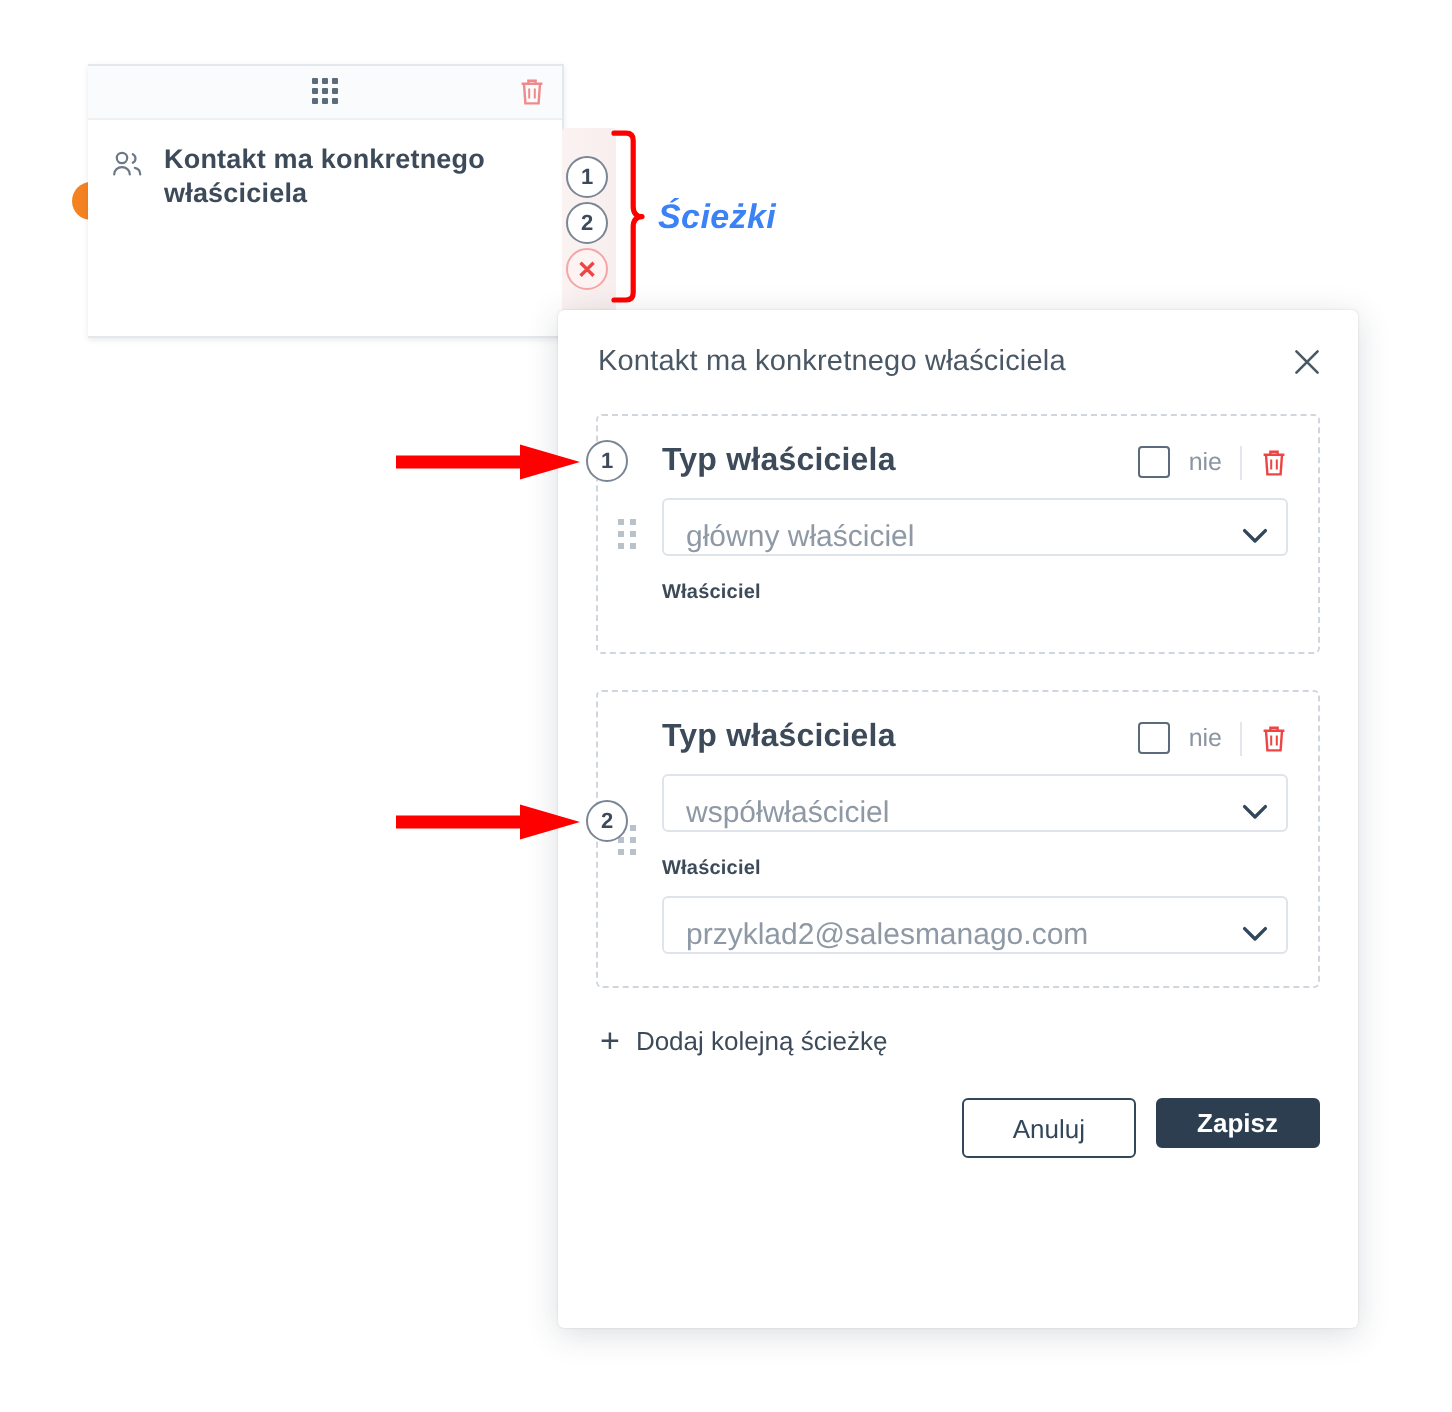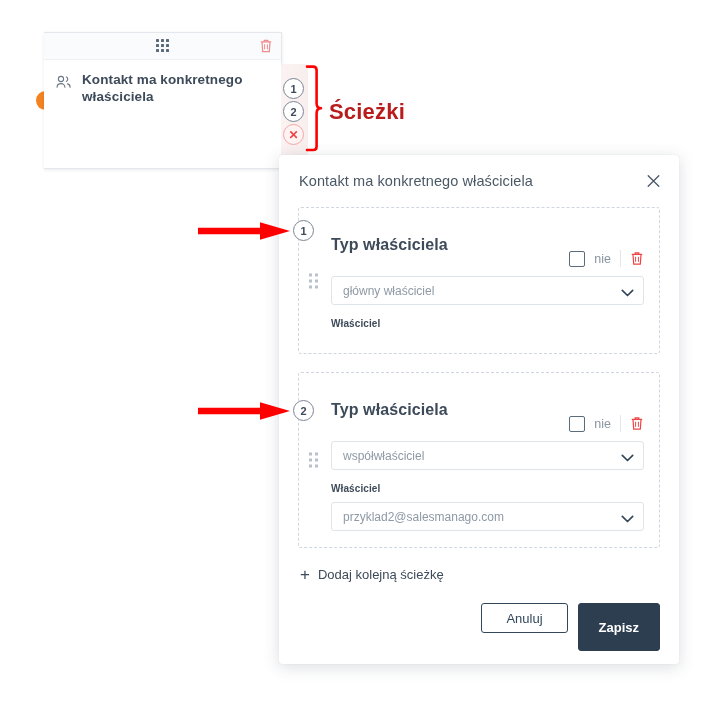--- a/index.html
+++ b/index.html
@@ -63,21 +63,21 @@
     box-sizing:border-box;
   }
   .badge.b1{top:78px;}
   .badge.b2{top:101px;}
   .badge.bx{top:124px;border-color:#f4a6a6;color:#ef4444;background:#fdf3f3;font-size:12px;}
 
   
   .brace{position:absolute;left:305px;top:64px;width:22px;height:92px;}
   .sciezki{
     position:absolute;left:329px;top:99px;
-    font-size:22px;font-weight:700;color:#b91c1c;letter-spacing:.2px;
+    font-size:17px;font-weight:700;color:#3b82f6;letter-spacing:.2px;font-style:italic;
   }
 
   
   .modal{
     position:absolute;left:279px;top:155px;width:400px;height:509px;
     background:#ffffff;border-radius:3px;
     box-shadow:0 3px 16px rgba(40,55,70,.17), 0 0 1px rgba(40,55,70,.18);
     box-sizing:border-box;
   }
   .modal-head{
@@ -96,33 +96,33 @@
     padding:14px 15px 16px 32px;margin-bottom:18px;
   }
   .grip-2x3{
     position:absolute;left:10px;top:50%;transform:translateY(-50%);
     display:grid;grid-template-columns:repeat(2,3px);grid-template-rows:repeat(3,3px);
     gap:3px;
   }
   .grip-2x3 i{display:block;width:3px;height:3px;background:#b9c2cc;}
   .row-head{display:flex;align-items:center;justify-content:space-between;margin-bottom:9px;}
   .field-label{font-size:16px;font-weight:700;color:#3d4a59;letter-spacing:.1px;}
-  .row-right{display:flex;align-items:center;gap:9px;margin-top:28px;}
+  .row-right{display:flex;align-items:center;gap:9px;}
   .cbox{
     width:16px;height:16px;border:1.6px solid #5b6b7c;border-radius:2px;
     background:#fff;box-sizing:border-box;cursor:pointer;
   }
   .cbox-label{font-size:12.5px;color:#8a95a1;}
   .vdiv{width:1px;height:17px;background:#e3e7ec;}
   .row-trash{width:14px;height:15px;cursor:pointer;}
 
   .select{
     position:relative;height:29px;border:1px solid #dfe4ea;border-radius:3px;
-    background:#fff;display:flex;align-items:center;padding:0 28px 0 11px;
-    font-size:12px;color:#8e99a5;cursor:pointer;box-sizing:border-box;
+    background:#fff;display:flex;align-items:flex-end;padding:0 28px 0 11px;
+    font-size:15px;color:#8e99a5;cursor:pointer;box-sizing:border-box;
   }
   .chev{position:absolute;right:9px;top:50%;transform:translateY(-50%);width:13px;height:9px;}
   .sub-label{font-size:10px;font-weight:700;color:#3d4a59;margin:13px 0 8px;letter-spacing:.1px;}
 
   .add-path{
     display:flex;align-items:center;gap:8px;margin:6px 0 0 2px;
     font-size:13px;color:#3d4a59;cursor:pointer;
   }
   .plus{font-size:17px;line-height:1;color:#3d4a59;font-weight:300;}
 
@@ -131,21 +131,21 @@
     padding:20px 19px 0;
   }
   .btn{
     font-size:13px;border-radius:3px;cursor:pointer;box-sizing:border-box;
     font-family:"Liberation Sans", sans-serif;
   }
   .btn-cancel{
     height:30px;padding:0 24px;background:#fff;border:1px solid #33475b;color:#33475b;
   }
   .btn-save{
-    height:48px;padding:0 20px;background:#2c3e50;border:1px solid #2c3e50;color:#fff;font-weight:700;
+    height:25px;padding:0 20px;background:#2c3e50;border:1px solid #2c3e50;color:#fff;font-weight:700;
   }
 
   
   .arrow{position:absolute;height:26px;}
   .arrow svg{display:block;}
   .arrow.a1{left:198px;top:218px;width:92px;}
   .arrow.a2{left:198px;top:398px;width:92px;}
 
   
   .m-badge{

